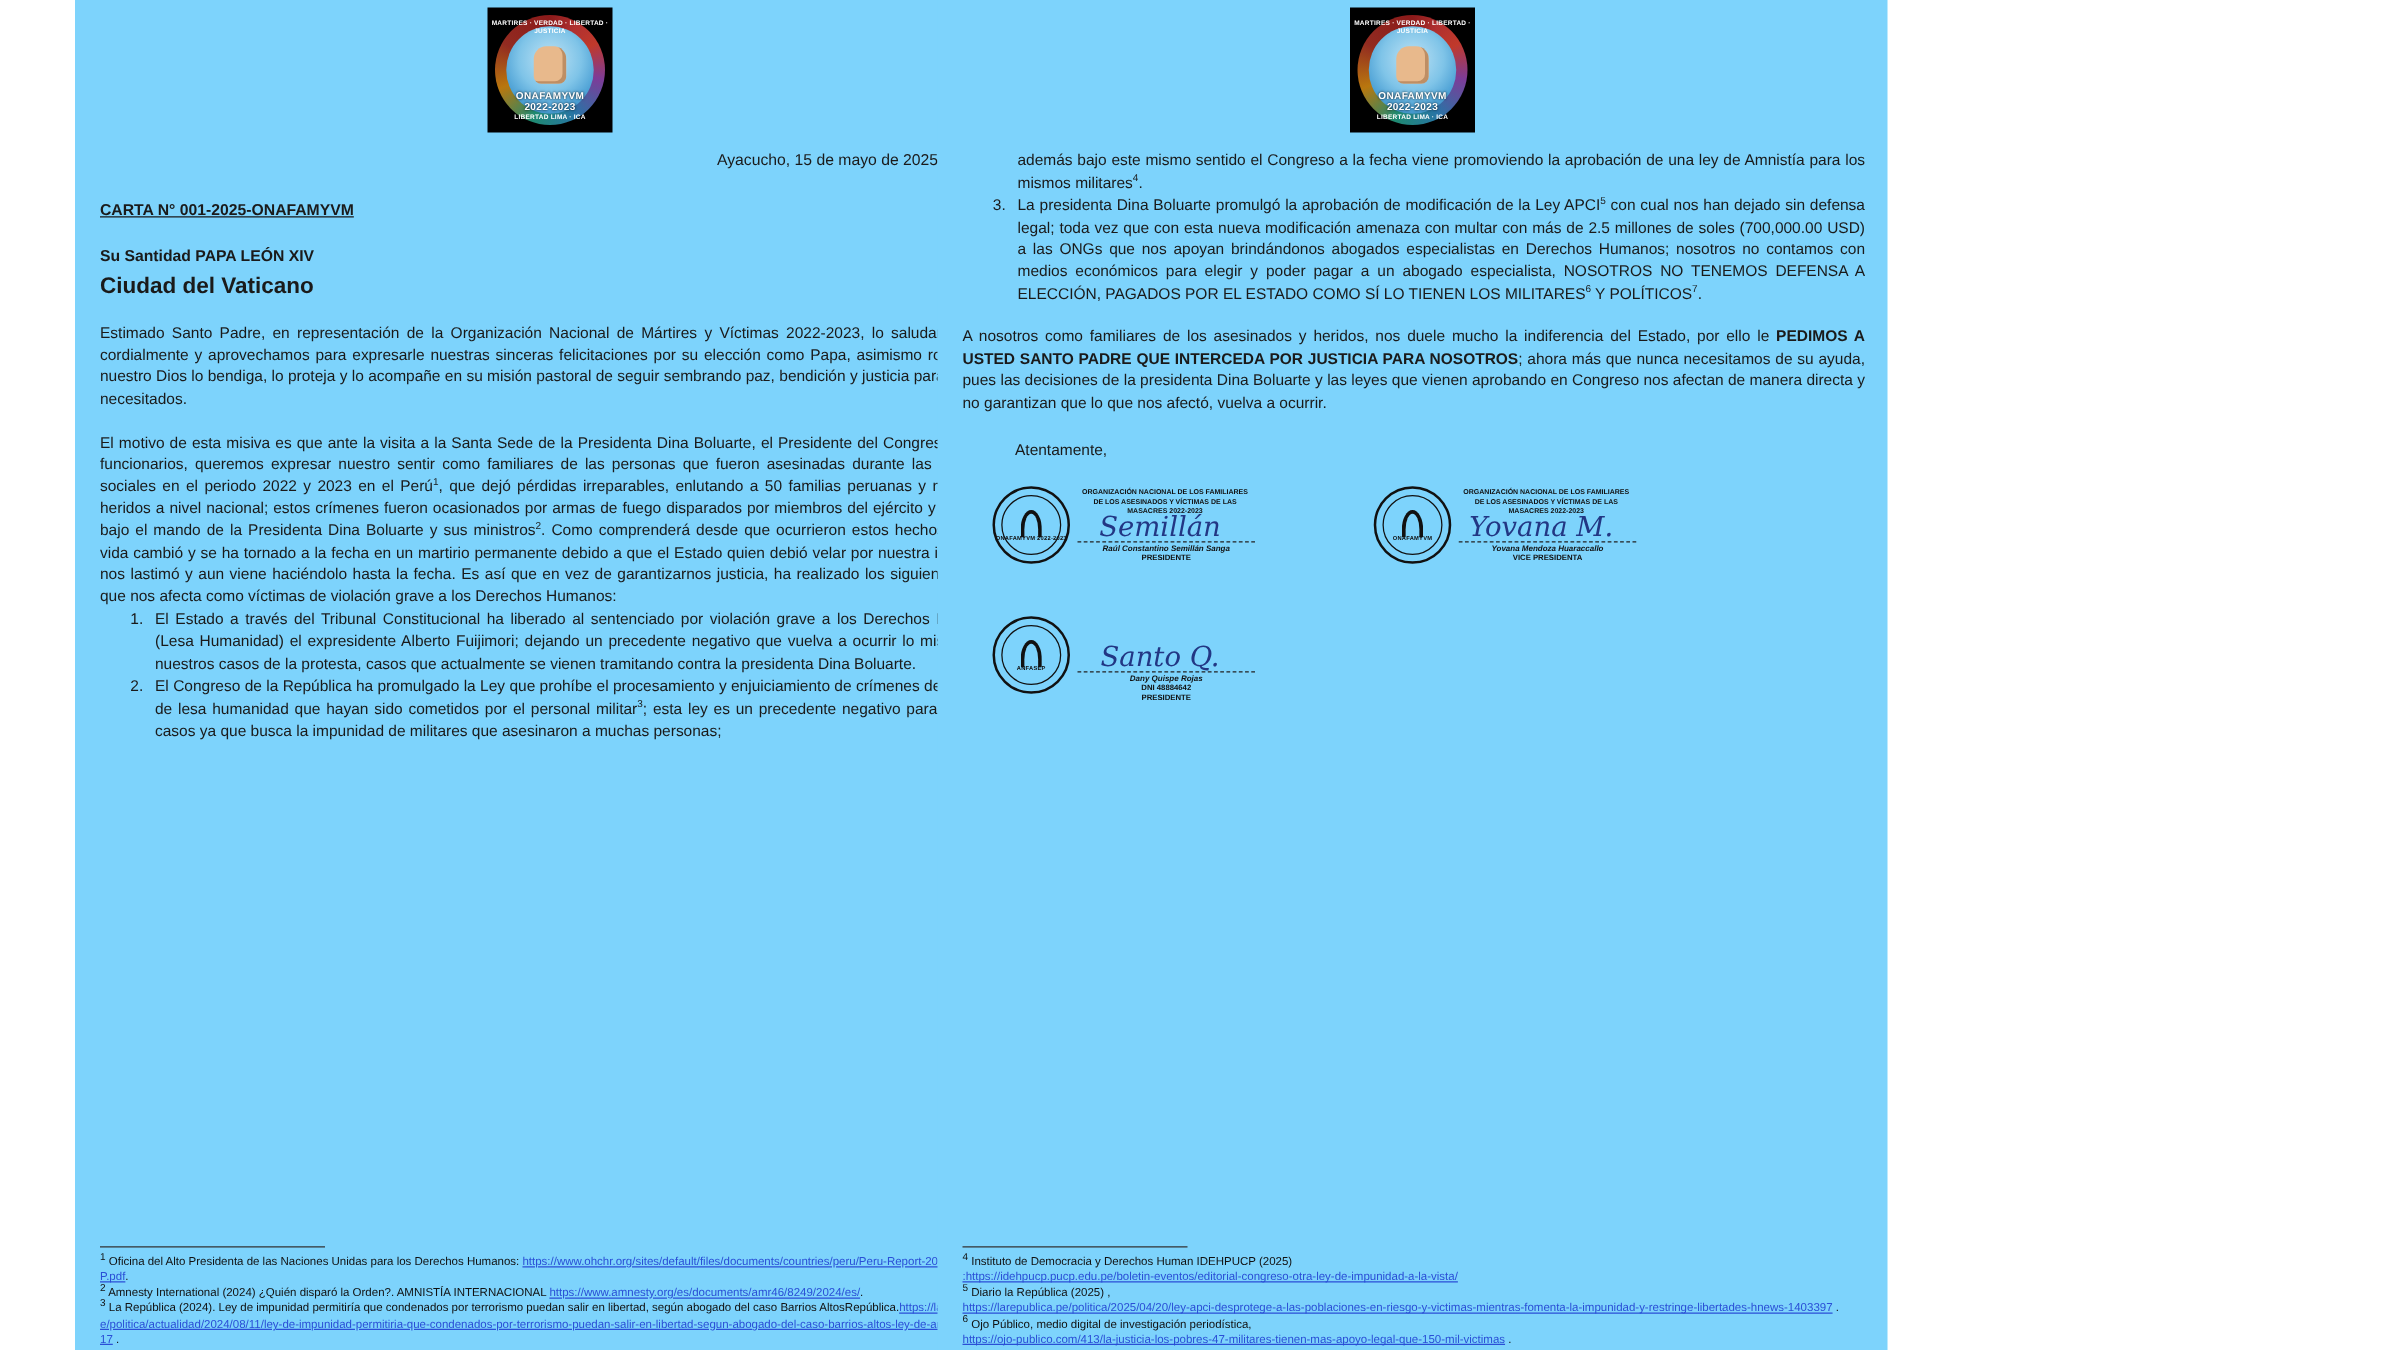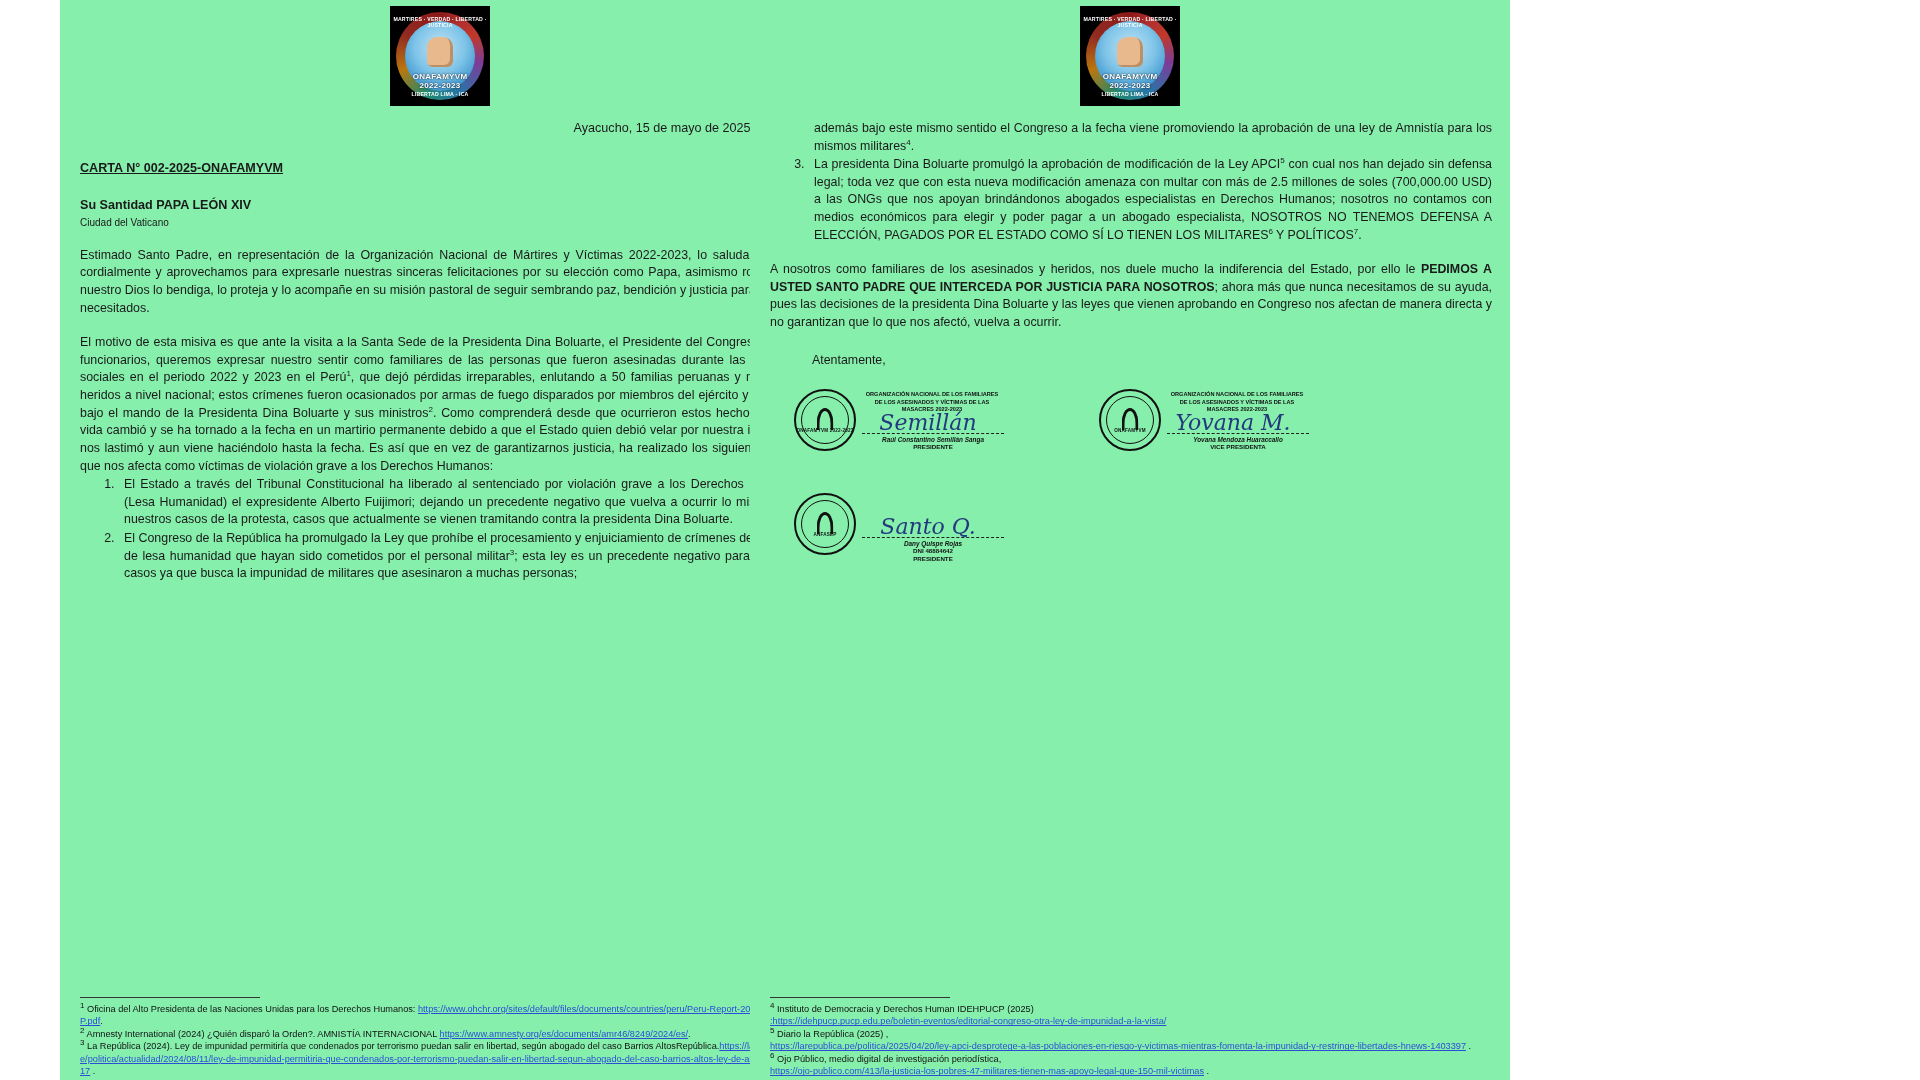--- a/index.html
+++ b/index.html
@@ -9,21 +9,21 @@
     width: 1920px;
     height: 1080px;
     overflow: hidden;
     font-family: "Liberation Sans", sans-serif;
   }
   .sheet {
     position: absolute;
     top: 0;
     width: 760px;
     height: 1080px;
-    background: #86efac;
+    background: #7dd3fc;
   }
   #page-left  { left: 60px; }
   #page-right { left: 750px; }
 
   .logo-wrap {
     display: flex;
     justify-content: center;
     padding-top: 6px;
   }
   .logo {
@@ -102,22 +102,22 @@
     font-weight: bold;
     text-decoration: underline;
     font-size: 12.6px;
   }
   .addressee {
     margin-top: 19px;
     font-weight: bold;
     font-size: 12.6px;
   }
   .addressee-sub {
-    font-weight: normal;
-    font-size: 10px;
+    font-weight: bold;
+    font-size: 18px;
     margin-top: 1px;
   }
   p.para {
     text-align: justify;
     margin: 17px 0 0 0;
   }
   ol.items {
     margin: 0 0 0 0;
     padding-left: 38px;
     text-align: justify;
@@ -267,21 +267,21 @@
         <div>2022-2023</div>
       </div>
       <div class="arc-bottom">LIBERTAD LIMA · ICA</div>
     </div>
   </div>
 
   <div class="body-area">
 
     <div class="date-line">Ayacucho, 15 de mayo de 2025.</div>
 
-    <div class="carta-title">CARTA N° 002-2025-ONAFAMYVM</div>
+    <div class="carta-title">CARTA N° 001-2025-ONAFAMYVM</div>
 
     <div class="addressee">Su Santidad PAPA LEÓN XIV</div>
     <div class="addressee-sub">Ciudad del Vaticano</div>
 
     <p class="para">Estimado Santo Padre, en representación de la Organización Nacional de Mártires y Víctimas 2022-2023, lo saludamos muy cordialmente y aprovechamos para expresarle nuestras sinceras felicitaciones por su elección como Papa, asimismo rogamos a nuestro Dios lo bendiga, lo proteja y lo acompañe en su misión pastoral de seguir sembrando paz, bendición y justicia para los más necesitados.</p>
 
     <p class="para"><span>El motivo de esta misiva es que ante la visita a la Santa Sede de la Presidenta Dina Boluarte, el Presidente del Congreso y otros funcionarios, queremos expresar nuestro sentir como familiares de las personas que fueron asesinadas durante las protestas sociales en el periodo 2022 y 2023 en el Perú</span><sup>1</sup><span>, que dejó pérdidas irreparables, enlutando a 50 familias peruanas y más 1000 heridos a nivel nacional; estos crímenes fueron ocasionados por armas de fuego disparados por miembros del ejército y la policía bajo el mando de la Presidenta Dina Boluarte y sus ministros</span><sup>2</sup><span>. Como comprenderá desde que ocurrieron estos hechos nuestra vida cambió y se ha tornado a la fecha en un martirio permanente debido a que el Estado quien debió velar por nuestra integridad nos lastimó y aun viene haciéndolo hasta la fecha. Es así que en vez de garantizarnos justicia, ha realizado los siguientes actos que nos afecta como víctimas de violación grave a los Derechos Humanos:</span></p>
 
     <ol class="items">
       <li>El Estado a través del Tribunal Constitucional ha liberado al sentenciado por violación grave a los Derechos Humanos (Lesa Humanidad) el expresidente Alberto Fuijimori; dejando un precedente negativo que vuelva a ocurrir lo mismo para nuestros casos de la protesta, casos que actualmente se vienen tramitando contra la presidenta Dina Boluarte.</li>

